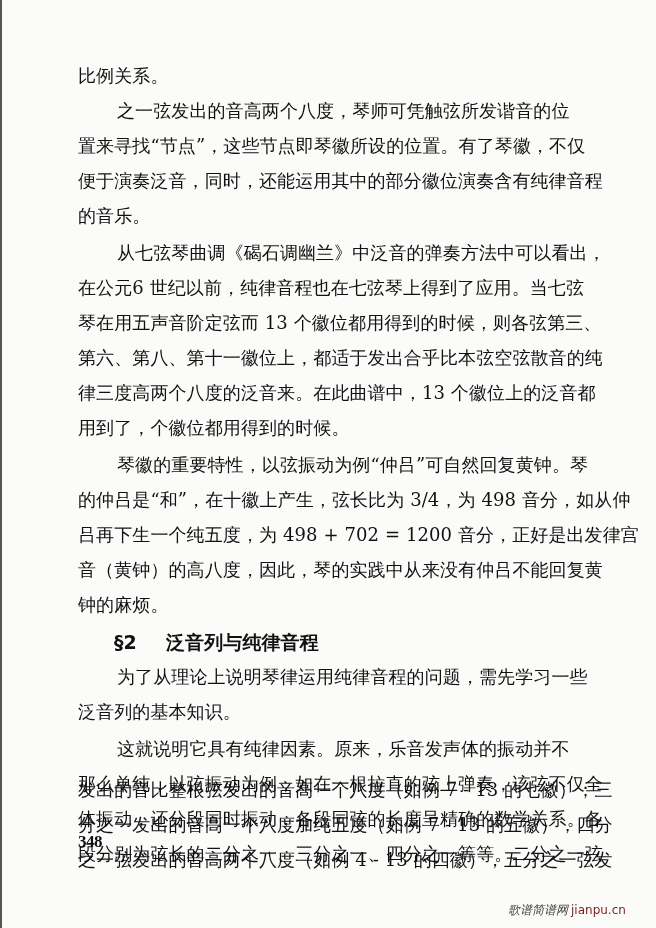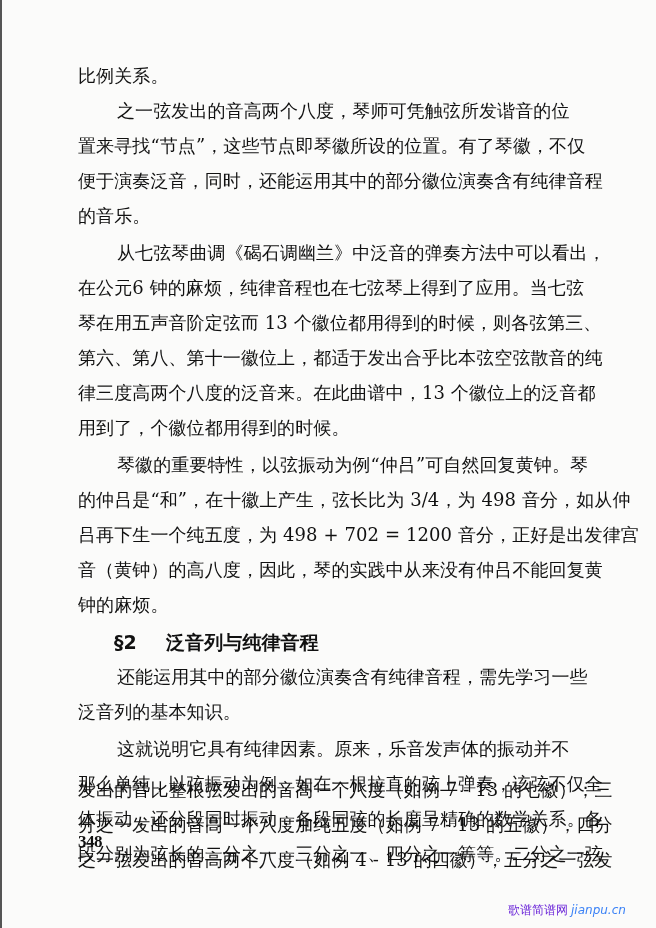--- a/index.html
+++ b/index.html
@@ -62,56 +62,56 @@
     }
     .watermark {
       position: absolute;
       left: 508px;
       top: 902px;
       font-size: 12px;
       white-space: nowrap;
       font-family: "DejaVu Sans", sans-serif;
     }
     .watermark .cn {
-      color: #6d28d9;
+      color: #404040;
+      font-style: italic;
     }
     .watermark .url {
-      color: #3b82f6;
+      color: #7f1d1d;
       margin-left: 3px;
-      font-style: italic;
     }
   </style>
 </head>
 <body>
 
 <div class="left-border"></div>
 
 <div class="page">
   <div class="line" style="top:0px">比例关系。</div>
   <div class="line indent" style="top:35px">之一弦发出的音高两个八度，琴师可凭触弦所发谐音的位</div>
   <div class="line" style="top:70px">置来寻找“节点”，这些节点即琴徽所设的位置。有了琴徽，不仅</div>
   <div class="line" style="top:105px">便于演奏泛音，同时，还能运用其中的部分徽位演奏含有纯律音程</div>
   <div class="line" style="top:140px">的音乐。</div>
   <div class="line indent" style="top:177px">从七弦琴曲调《碣石调幽兰》中泛音的弹奏方法中可以看出，</div>
-  <div class="line" style="top:212px">在公元6 钟的麻烦，纯律音程也在七弦琴上得到了应用。当七弦</div>
+  <div class="line" style="top:212px">在公元6 世纪以前，纯律音程也在七弦琴上得到了应用。当七弦</div>
   <div class="line" style="top:247px">琴在用五声音阶定弦而 13 个徽位都用得到的时候，则各弦第三、</div>
   <div class="line" style="top:282px">第六、第八、第十一徽位上，都适于发出合乎比本弦空弦散音的纯</div>
   <div class="line" style="top:317px">律三度高两个八度的泛音来。在此曲谱中，13 个徽位上的泛音都</div>
   <div class="line" style="top:352px">用到了，个徽位都用得到的时候。</div>
   <div class="line indent" style="top:389px">琴徽的重要特性，以弦振动为例“仲吕”可自然回复黄钟。琴</div>
   <div class="line" style="top:424px">的仲吕是“和”，在十徽上产生，弦长比为 3/4，为 498 音分，如从仲</div>
   <div class="line" style="top:459px">吕再下生一个纯五度，为 498 + 702 = 1200 音分，正好是出发律宫</div>
   <div class="line" style="top:494px">音（黄钟）的高八度，因此，琴的实践中从来没有仲吕不能回复黄</div>
   <div class="line" style="top:529px">钟的麻烦。</div>
 
   <div class="line heading" style="top:566px">
     <span class="sec">§2</span><span>泛音列与纯律音程</span>
   </div>
 
-  <div class="line indent" style="top:601px">还能运用其中的部分徽位演奏含有纯律音程，需先学习一些</div>
+  <div class="line indent" style="top:601px">为了从理论上说明琴律运用纯律音程的问题，需先学习一些</div>
   <div class="line" style="top:636px">泛音列的基本知识。</div>
   <div class="line indent" style="top:673px">这就说明它具有纯律因素。原来，乐音发声体的振动并不</div>
   <div class="line" style="top:708px">那么单纯，以弦振动为例，如在一根拉直的弦上弹奏，该弦不仅全</div>
   <div class="line" style="top:743px">体振动，还分段同时振动，各段同弦的长度呈精确的数学关系。各</div>
   <div class="line" style="top:778px">段分别为弦长的二分之一、三分之一、四分之一等等。二分之一弦</div>
 </div>
 
 <div class="page" style="top:58px">
   <div class="line" style="top:714px">发出的音比整根弦发出的音高一个八度（如例 7 - 13 的七徽）；三</div>
   <div class="line" style="top:749px">分之一发出的音高一个八度加纯五度（如例 7 - 13 的五徽），四分</div>

